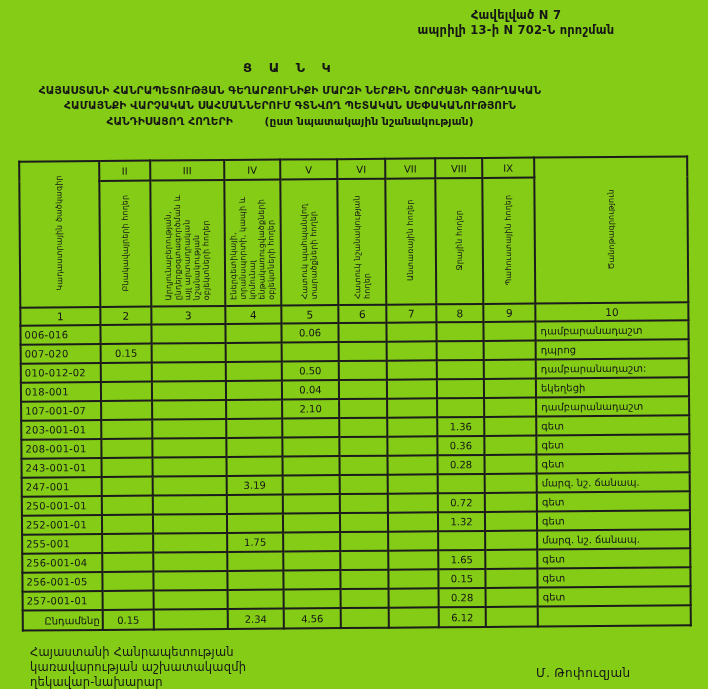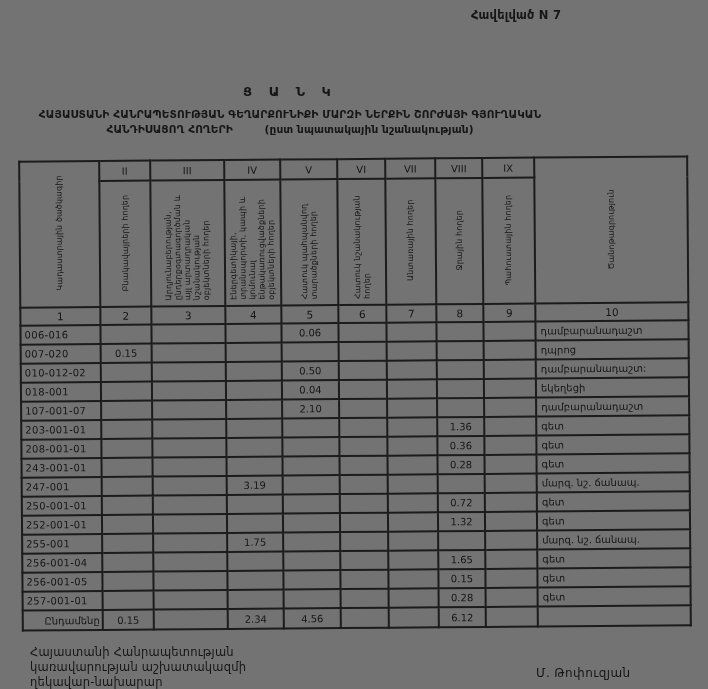--- a/index.html
+++ b/index.html
@@ -5,32 +5,32 @@
   html,body{margin:0;padding:0;}
   body{
     width:708px;height:689px;
     background:#f4f4f2;
     font-family:"DejaVu Sans", sans-serif;
     color:#161616;
     overflow:hidden;
   }
   .page{
     position:relative;width:708px;height:689px;
-    background:#737373;
+    background:#84cc16;
     text-decoration:underline;
   }
   
   .ref{
     position:absolute;top:8px;right:6px;width:372px;
     text-align:center;font-weight:bold;font-size:11.5px;line-height:1.28;
     letter-spacing:.2px;
   }
   
   .titleblock{
-    position:absolute;top:60px;left:0;width:580px;text-align:center;margin-top:24px;
+    position:absolute;top:60px;left:0;width:580px;text-align:center;
   }
   .title-main{font-weight:bold;font-size:13px;letter-spacing:6px;margin-bottom:8px;}
   .title-sub{font-weight:bold;font-size:10.6px;line-height:1.45;letter-spacing:.1px;}
   .title-paren{font-weight:bold;font-size:10.6px;padding-left:28px;}
   
   .tablewrap{
     position:absolute;top:158px;left:20px;
     transform:rotate(-0.45deg);
   }
   table{border-collapse:collapse;table-layout:fixed;width:668px;background:transparent;}
@@ -72,25 +72,27 @@
     font-size:12px;letter-spacing:.4px;
   }
 </style>
 </head>
 <body>
 
 <div class="page">
 
   <div class="ref">
     <div>Հավելված N 7</div>
+    <div>ապրիլի 13-ի N 702-Ն որոշման</div>
   </div>
 
   <div class="titleblock">
     <div class="title-main">Ց Ա Ն Կ</div>
     <div class="title-sub">ՀԱՅԱՍՏԱՆԻ ՀԱՆՐԱՊԵՏՈՒԹՅԱՆ ԳԵՂԱՐՔՈՒՆԻՔԻ ՄԱՐԶԻ ՆԵՐՔԻՆ ՇՈՐԺԱՅԻ ԳՅՈՒՂԱԿԱՆ</div>
+    <div class="title-sub">ՀԱՄԱՅՆՔԻ ՎԱՐՉԱԿԱՆ ՍԱՀՄԱՆՆԵՐՈՒՄ ԳՏՆՎՈՂ ՊԵՏԱԿԱՆ ՍԵՓԱԿԱՆՈՒԹՅՈՒՆ</div>
     <div class="title-sub">
       <span>ՀԱՆԴԻՍԱՑՈՂ ՀՈՂԵՐԻ</span>
       <span class="title-paren">(ըստ նպատակային նշանակության)</span>
     </div>
   </div>
 
   <div class="tablewrap">
     <table>
       <colgroup>
         <col style="width:80px">

